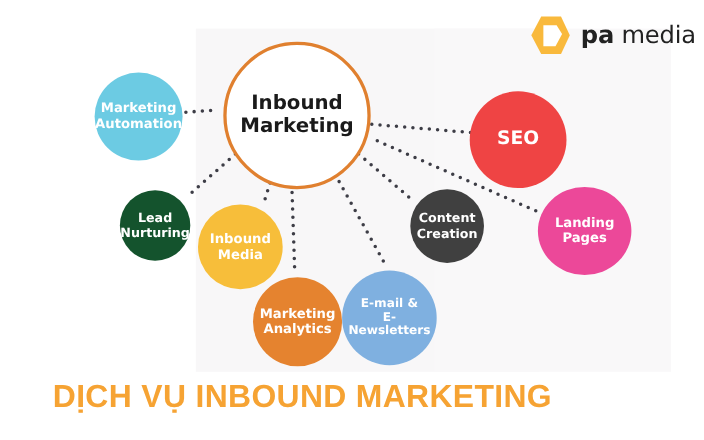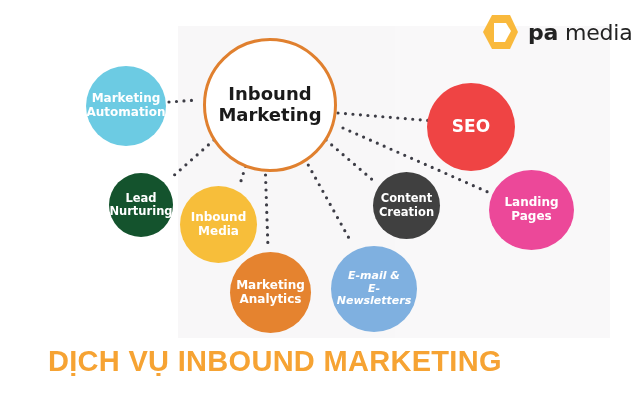--- a/index.html
+++ b/index.html
@@ -98,21 +98,21 @@
     </div>
 </div>
 
 <div class="node" style="left:230px; top:252px; width:81px; height:81px; background:#e5832f; font-size:12px;">
   <div>
       <span>Marketing</span>
       <span>Analytics</span>
     </div>
 </div>
 
-<div class="node" style="left:331px; top:246px; width:86px; height:86px; background:#7fb0e0; font-size:11px;font-style:italic;">
+<div class="node" style="left:311px; top:246px; width:86px; height:86px; background:#7fb0e0; font-size:11px;">
   <div>
       <span>E-mail &amp;</span>
       <span>E-Newsletters</span>
     </div>
 </div>
 
 <div class="node" style="left:373px; top:172px; width:67px; height:67px; background:#404040; font-size:11.5px;">
   <div>
       <span>Content</span>
       <span>Creation</span>

